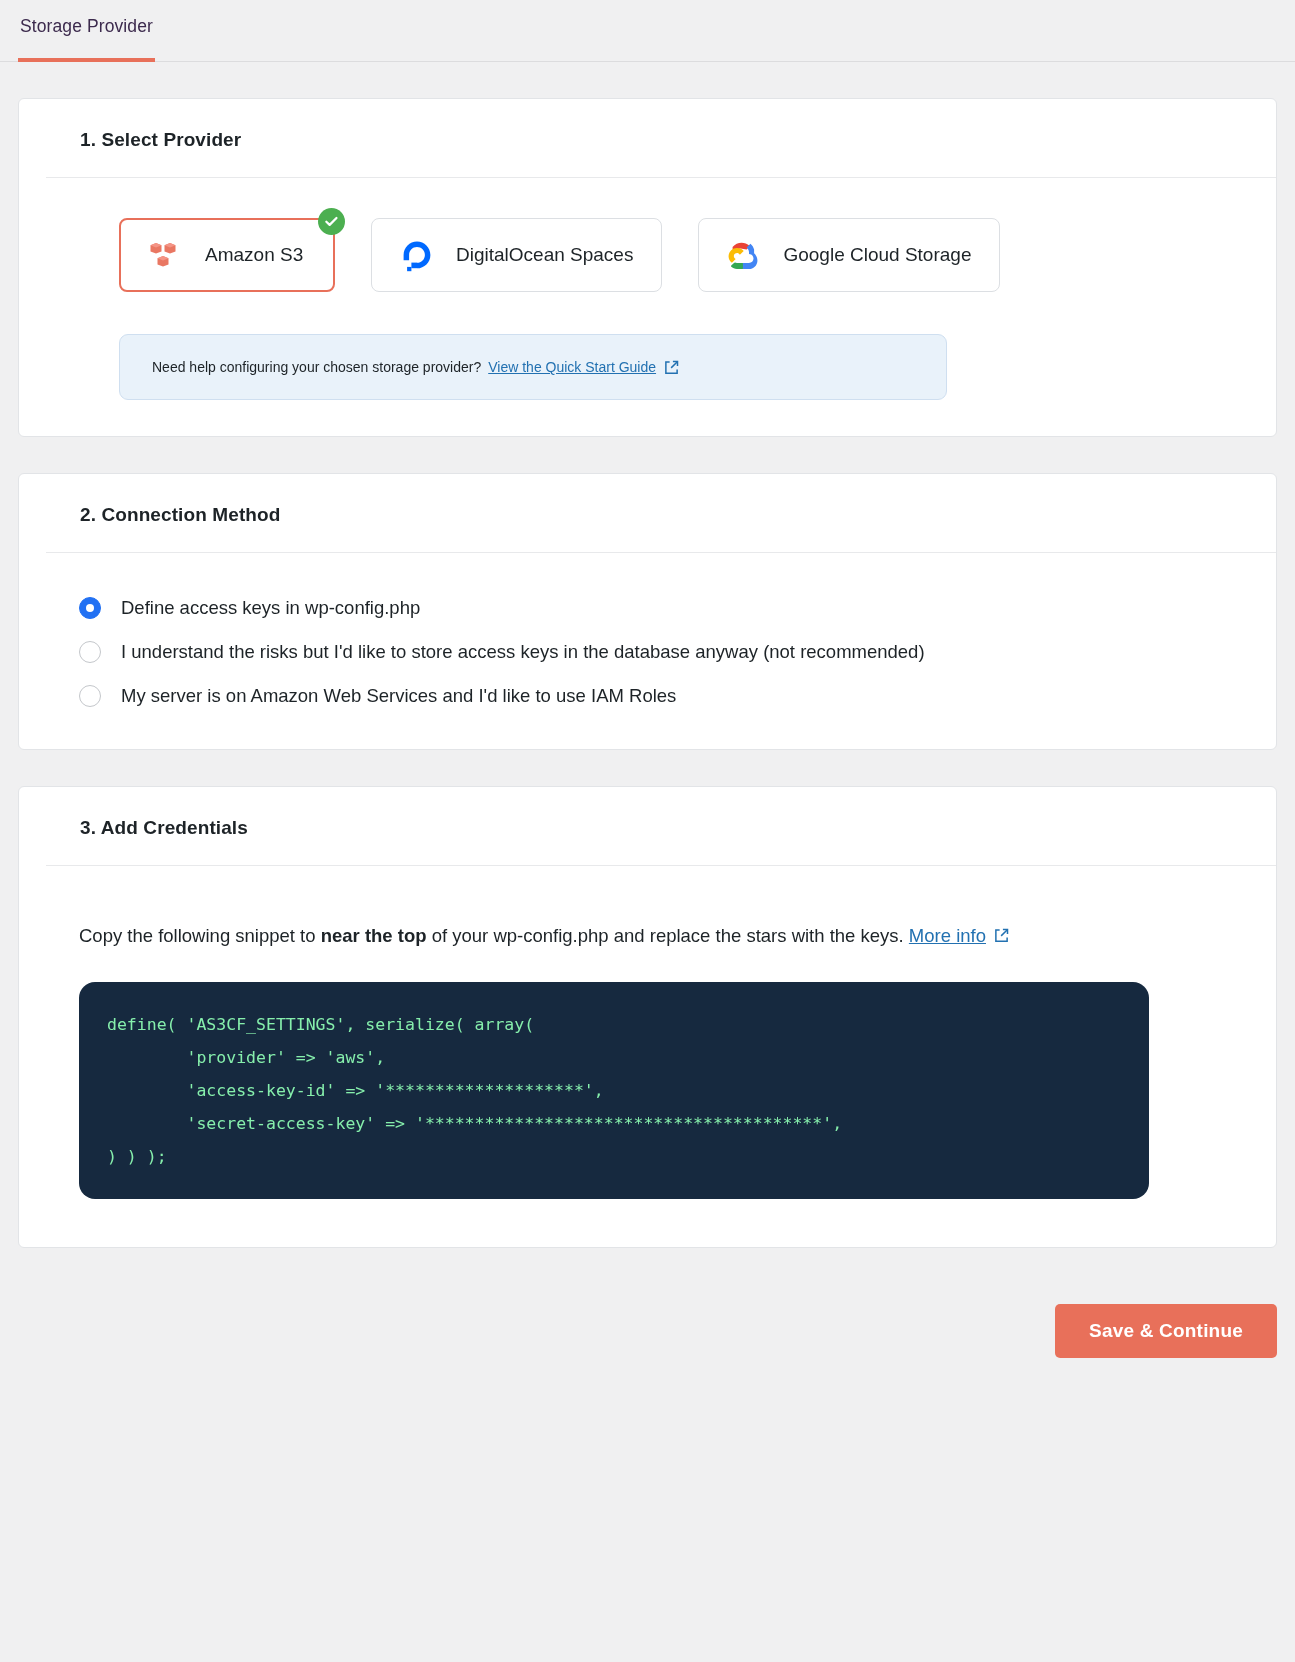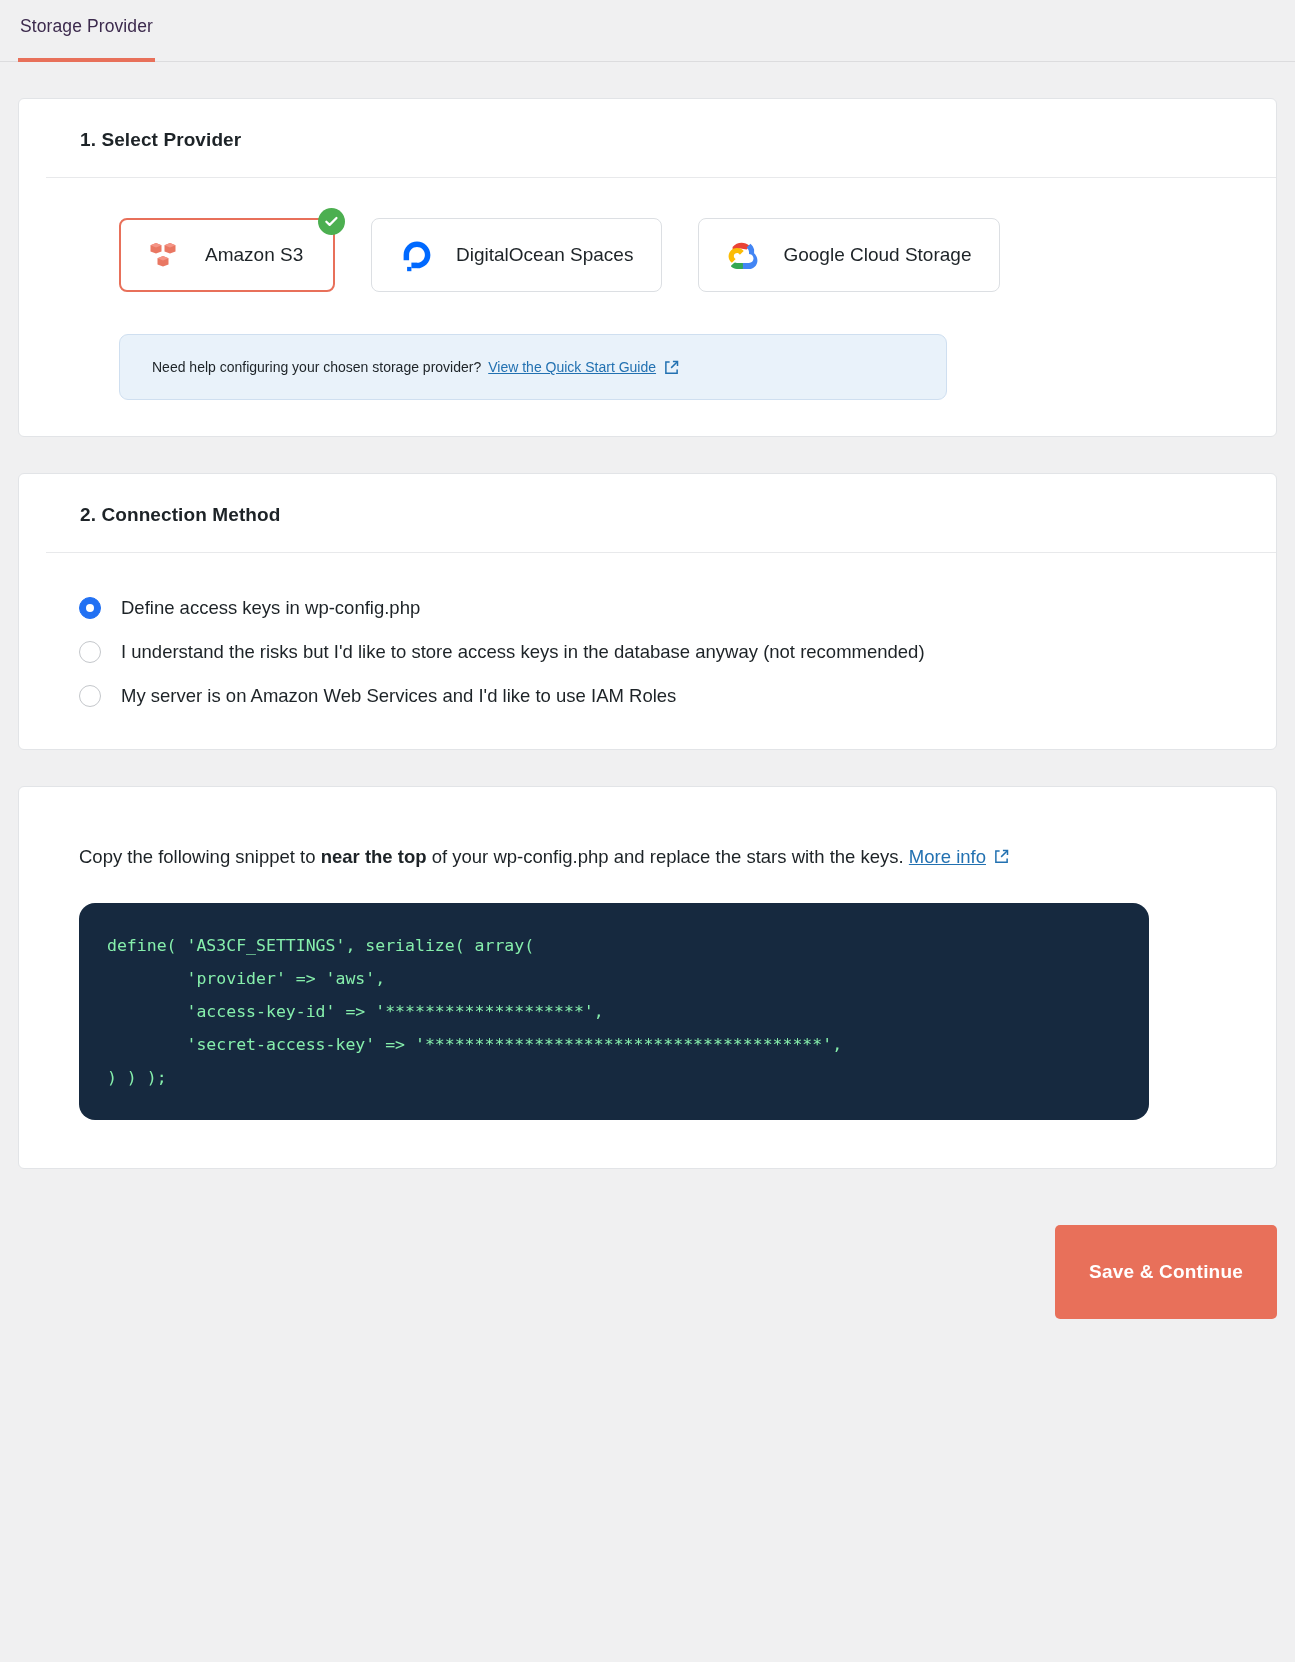--- a/index.html
+++ b/index.html
@@ -197,21 +197,21 @@
     justify-content: flex-end;
   }
   .btn-primary {
     background: #e8705a;
     color: #ffffff;
     border: none;
     border-radius: 5px;
     font-size: 19px;
     font-weight: bold;
     font-family: "Liberation Sans", sans-serif;
-    padding: 36px 34px;
+    padding: 16px 34px;
     cursor: pointer;
     letter-spacing: .2px;
   }
 </style>
 </head>
 <body>
 
 <div class="page">
 
   <div class="tabbar">
@@ -309,20 +309,23 @@
 
         <div class="radio-row">
           <span class="radio"></span>
           <span class="radio-label">My server is on Amazon Web Services and I'd like to use IAM Roles</span>
         </div>
 
       </div>
     </div>
 
     <div class="card">
+      <div class="card-head">
+        <div class="card-title">3. Add Credentials</div>
+      </div>
       <div class="cred-body">
 
         <div class="cred-text">
           <span>Copy the following snippet to </span><b>near the top</b><span> of your wp-config.php and replace the stars with the keys. </span><a href="#">More info</a><span class="ext-icon"><svg viewBox="0 0 16 16" xmlns="http://www.w3.org/2000/svg">
                 <path d="M6 2 H2 V14 H14 V10" stroke="#2271b1" stroke-width="1.6" fill="none"></path>
                 <path d="M9.5 1.6 H14.4 V6.5" stroke="#2271b1" stroke-width="1.6" fill="none"></path>
                 <path d="M14.2 1.8 L7.6 8.4" stroke="#2271b1" stroke-width="1.6" fill="none"></path>
               </svg></span>
         </div>
 

